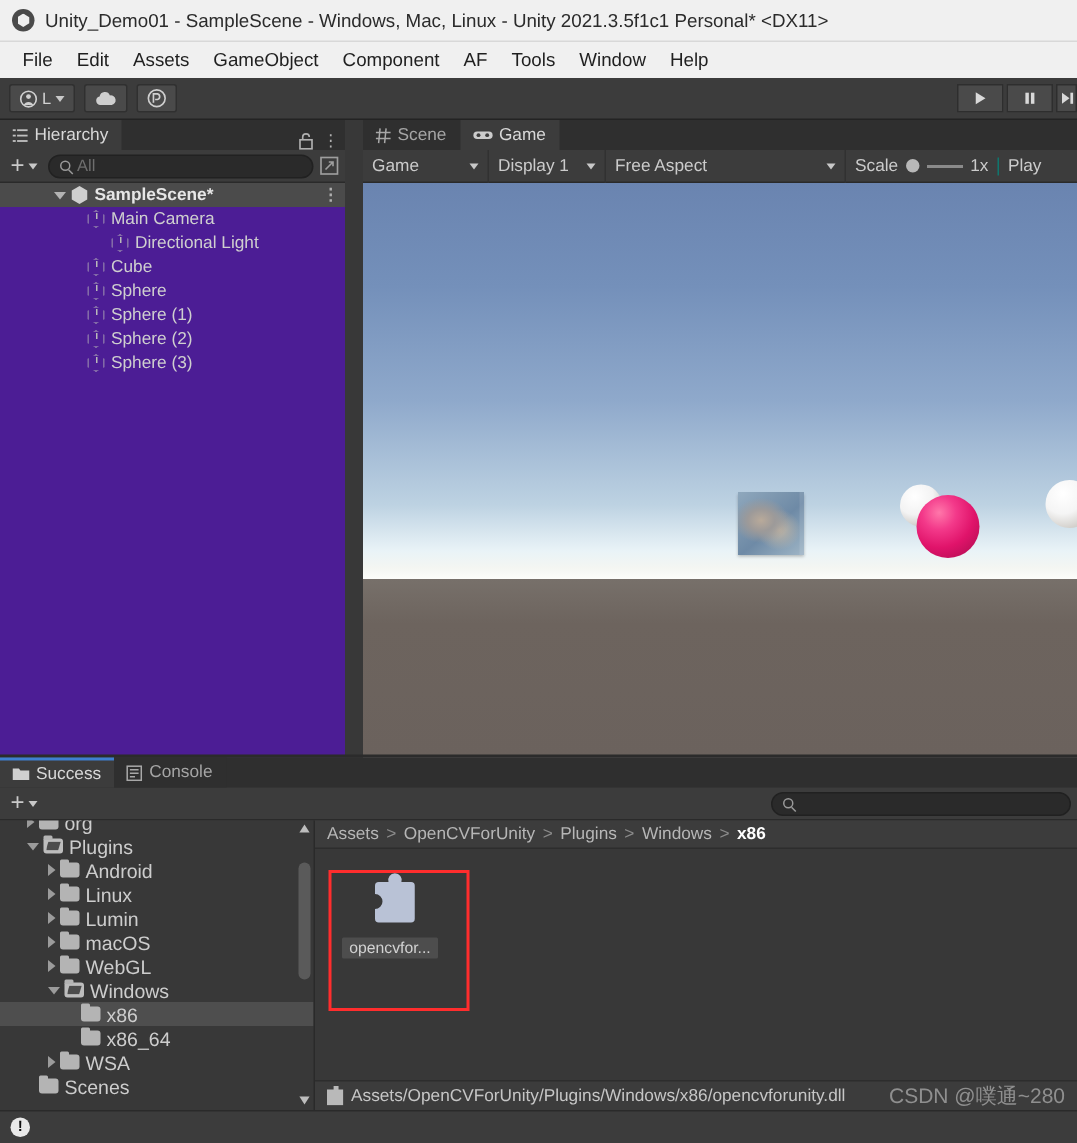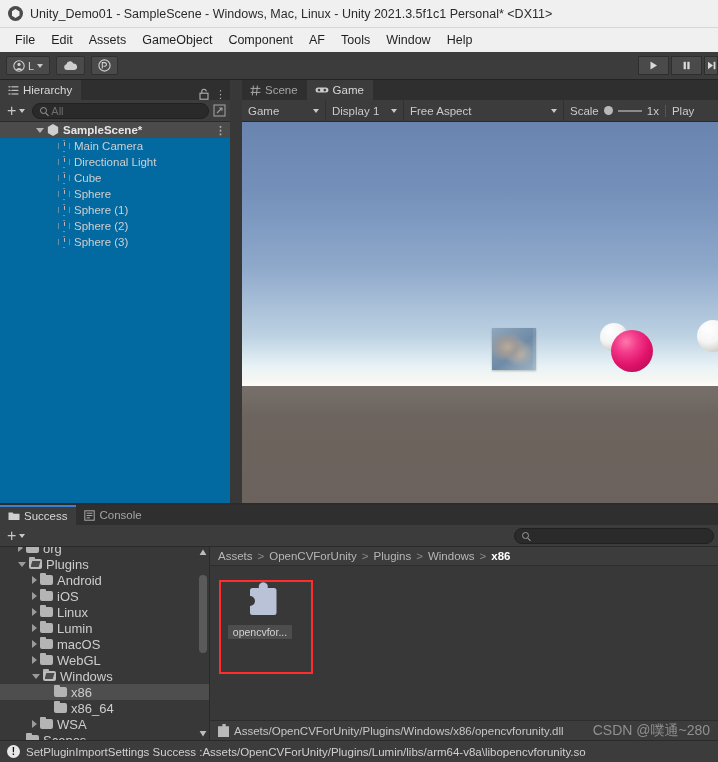--- a/index.html
+++ b/index.html
@@ -91,21 +91,21 @@
   }
   .magnifier::after {
     content: ""; position: absolute; right: -3px; bottom: -2px;
     width: 4px; height: 1.3px; background: #9a9a9a;
     transform: rotate(45deg);
   }
 
   
   #hierarchy {
     position: absolute; left: 0; top: 80px; width: 230px; height: 425px;
-    background: #0369a1; display: flex; flex-direction: column;
+    background: #4c1d95; display: flex; flex-direction: column;
   }
   .hier-list { flex: 1; overflow: hidden; padding-top: 0; }
   .hrow {
     height: 16px; display: flex; align-items: center;
     font-size: 11.5px; color: #cfcfcf; padding-right: 4px;
   }
   .hrow.scene-row { background: #4b4b4b; font-weight: bold; color: #e6e6e6; }
   .arrow-d {
     width: 0; height: 0; border-left: 4px solid transparent;
     border-right: 4px solid transparent; border-top: 5px solid #b4b4b4;
@@ -398,21 +398,21 @@
         <span class="arrow-d"></span>
         <span class="ico-scene"></span>
         <span>SampleScene*</span>
         <span style="flex:1"></span>
         <span class="kebab">⋮</span>
       </div>
       <div class="hrow" style="padding-left:58px;">
         <span class="ico-cube"></span>
         <span>Main Camera</span>
       </div>
-      <div class="hrow" style="padding-left:58px;">
+      <div class="hrow" style="padding-left:74px;">
         <span class="ico-cube"></span>
         <span>Directional Light</span>
       </div>
       <div class="hrow" style="padding-left:58px;">
         <span class="ico-cube"></span>
         <span>Cube</span>
       </div>
       <div class="hrow" style="padding-left:58px;">
         <span class="ico-cube"></span>
         <span>Sphere</span>
@@ -524,25 +524,20 @@
         </div>
         <div class="trow" style="padding-left:18px;">
           <span class="tri-dn"></span>
           <span class="folder open"></span>
           <span>Plugins</span>
         </div>
         <div class="trow" style="padding-left:32px;">
           <span class="tri-r"></span>
           <span class="folder"></span>
           <span>Android</span>
-        </div>
-        <div class="trow" style="padding-left:32px;">
-          <span class="tri-r"></span>
-          <span class="folder"></span>
-          <span>iOS</span>
         </div>
         <div class="trow" style="padding-left:32px;">
           <span class="tri-r"></span>
           <span class="folder"></span>
           <span>Linux</span>
         </div>
         <div class="trow" style="padding-left:32px;">
           <span class="tri-r"></span>
           <span class="folder"></span>
           <span>Lumin</span>
@@ -623,16 +618,15 @@
       </div>
     </div>
   </div>
 
   <div class="asset-sel-box"></div>
 
   <div class="watermark">CSDN @噗通~280</div>
 
   <div id="statusbar">
     <span class="err-icon">!</span>
-    <span>SetPluginImportSettings Success :Assets/OpenCVForUnity/Plugins/Lumin/libs/arm64-v8a\libopencvforunity.so</span>
   </div>
 
 </div>
 
 </body></html>

